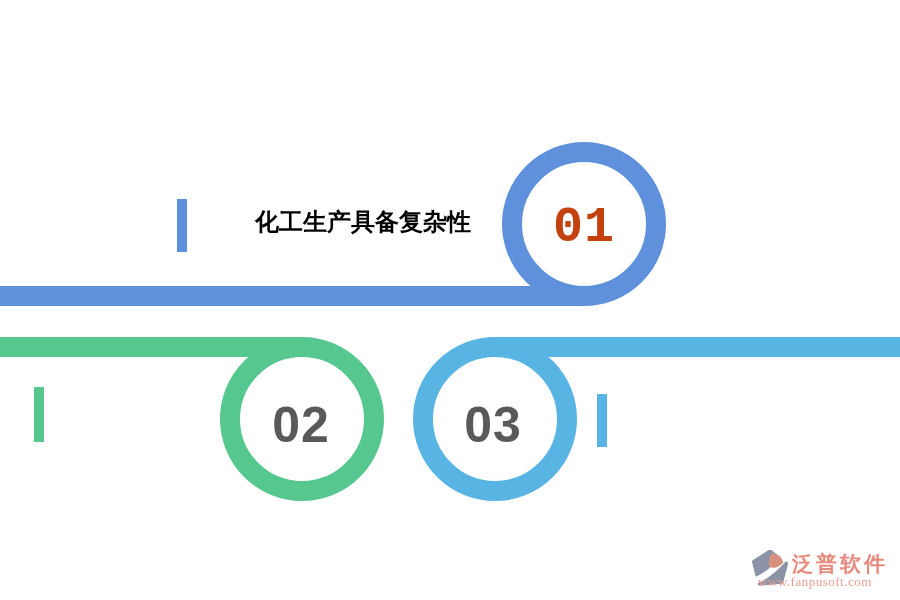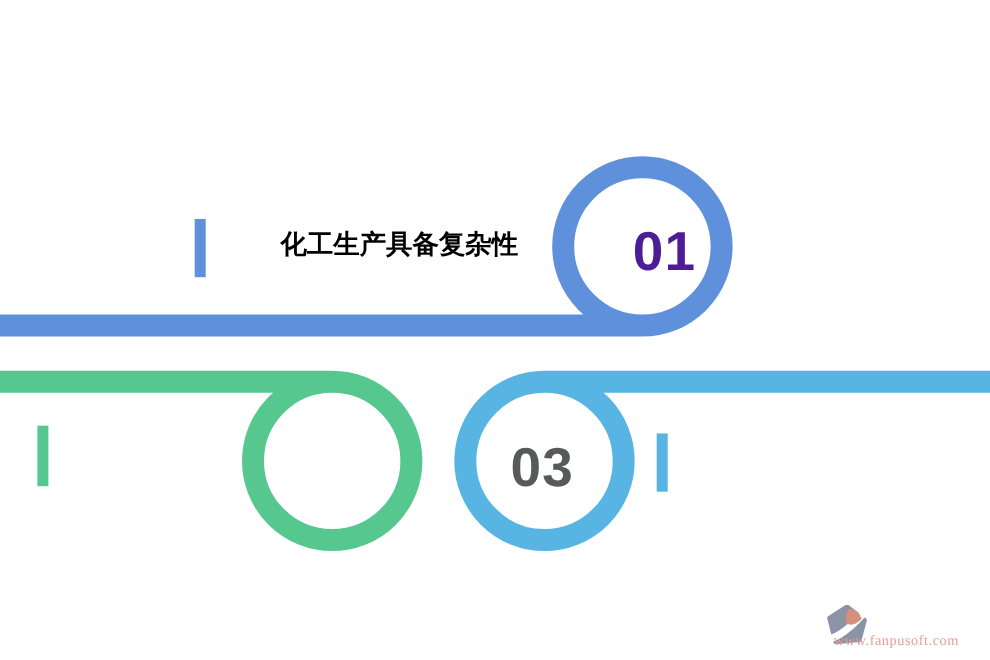--- a/index.html
+++ b/index.html
@@ -35,30 +35,32 @@
 <div class="stage">
 
   <svg class="loops" viewBox="0 0 900 600" xmlns="http://www.w3.org/2000/svg">
     <path d="M -4 296 L 584 296 A 72 72 0 1 0 584 152 A 72 72 0 1 0 584 296" fill="none" stroke-width="20" stroke="#5E90DB"></path>
     <path d="M -4 347 L 302 347 A 72 72 0 1 1 302 491 A 72 72 0 1 1 302 347" fill="none" stroke-width="20" stroke="#55C78F"></path>
     <path d="M 904 347 L 495 347 A 72 72 0 1 0 495 491 A 72 72 0 1 0 495 347" fill="none" stroke-width="20" stroke="#58B4E3"></path>
   </svg>
 
   <div class="accent-bar" style="left: 177px; top: 199px; height: 53px; background: rgb(94, 144, 219);"></div>
   <div class="step-label" style="left: 255px; top: 222px; font-size: 24px; color: rgb(0, 0, 0);">化工生产具备复杂性</div>
-  <div class="step-number" style="left: 604px; top: 228px; color: #4c1d95;">01</div>
+  <div class="step-number" style="left: 584px; top: 228px; color: #c2410c; font-family: Liberation Mono, monospace;">01</div>
 
   <div class="accent-bar" style="left: 34px; top: 387px; height: 55px; background: rgb(85, 199, 143);"></div>
+  <div class="step-number" style="left: 301px; top: 425px; color: rgb(88, 89, 91);">02</div>
 
   <div class="accent-bar" style="left: 597px; top: 394px; height: 53px; background: rgb(88, 180, 227);"></div>
   <div class="step-number" style="left: 493px; top: 425px; color: rgb(88, 89, 91);">03</div>
 
   <div class="logo">
     <svg class="logo-icon" width="38" height="37" viewBox="0 0 40 38" xmlns="http://www.w3.org/2000/svg">
       <path d="M20 1 L37 14 L32 33 L9 35 L3 12 Z" stroke-width="4" stroke-linejoin="round" fill="#8B94A6"></path>
       <path d="M20 1 L37 14 L32 33 L9 35 L3 12 Z" fill="none" stroke-width="4" stroke-linejoin="round" stroke="#8B94A6"></path>
       <path d="M1 33 Q 18 28 36 7" stroke="#ffffff" stroke-width="7" fill="none"></path>
       <path d="M22 3 Q 32 4 34 13 Q 26 21 19 17 Q 18 8 22 3 Z" fill="#D8907E"></path>
     </svg>
+    <div class="logo-name" style="color: rgb(232, 137, 126);">泛普软件</div>
     <div class="logo-url" style="color: rgb(233, 157, 144);">www.fanpusoft.com</div>
   </div>
 
 </div>
 
 </body></html>

